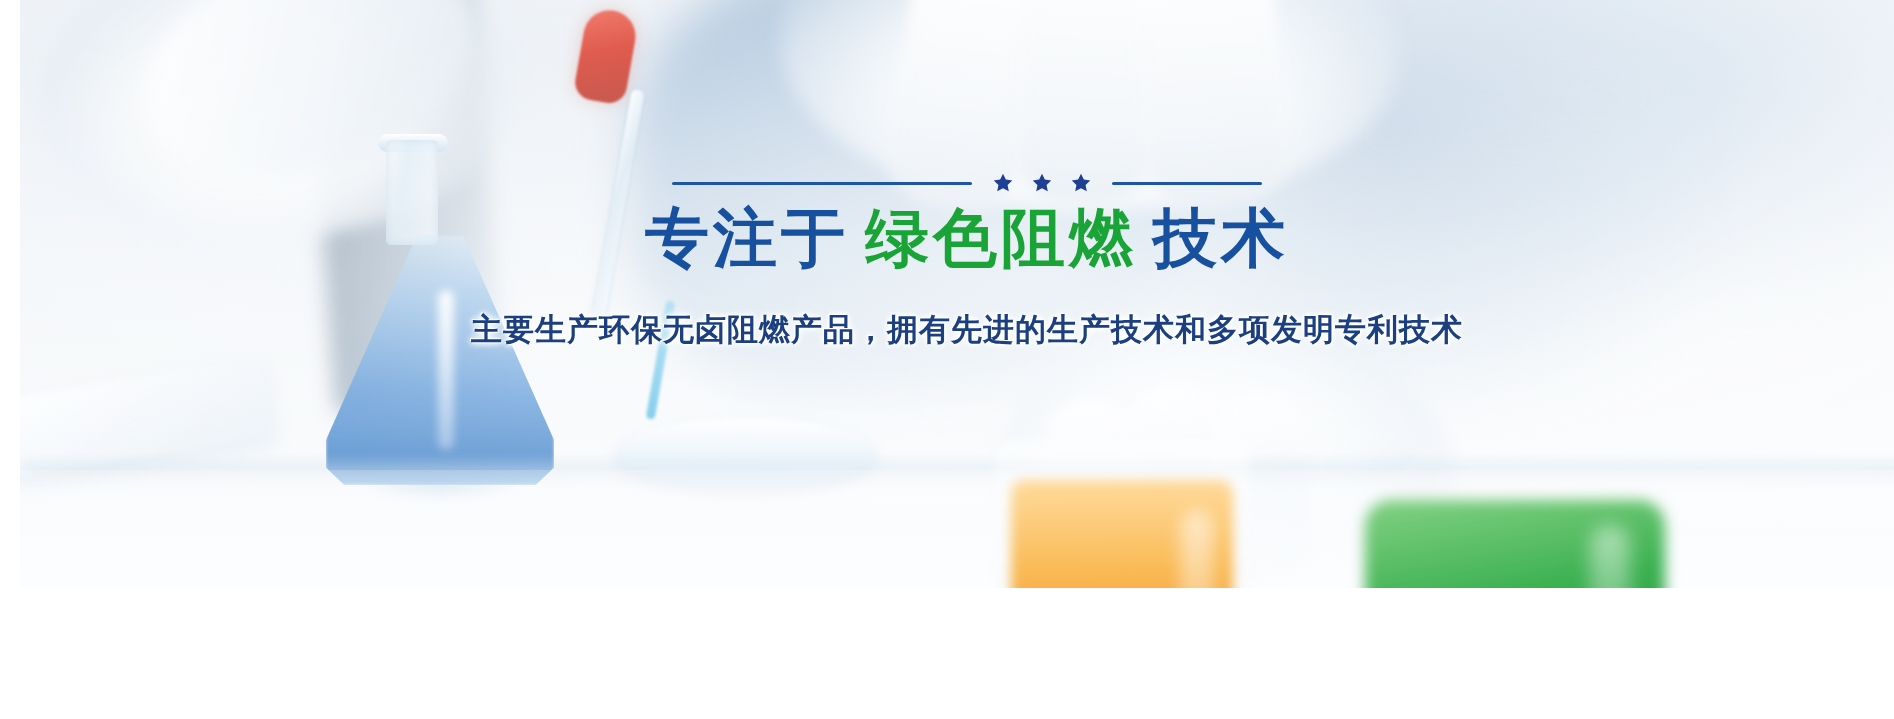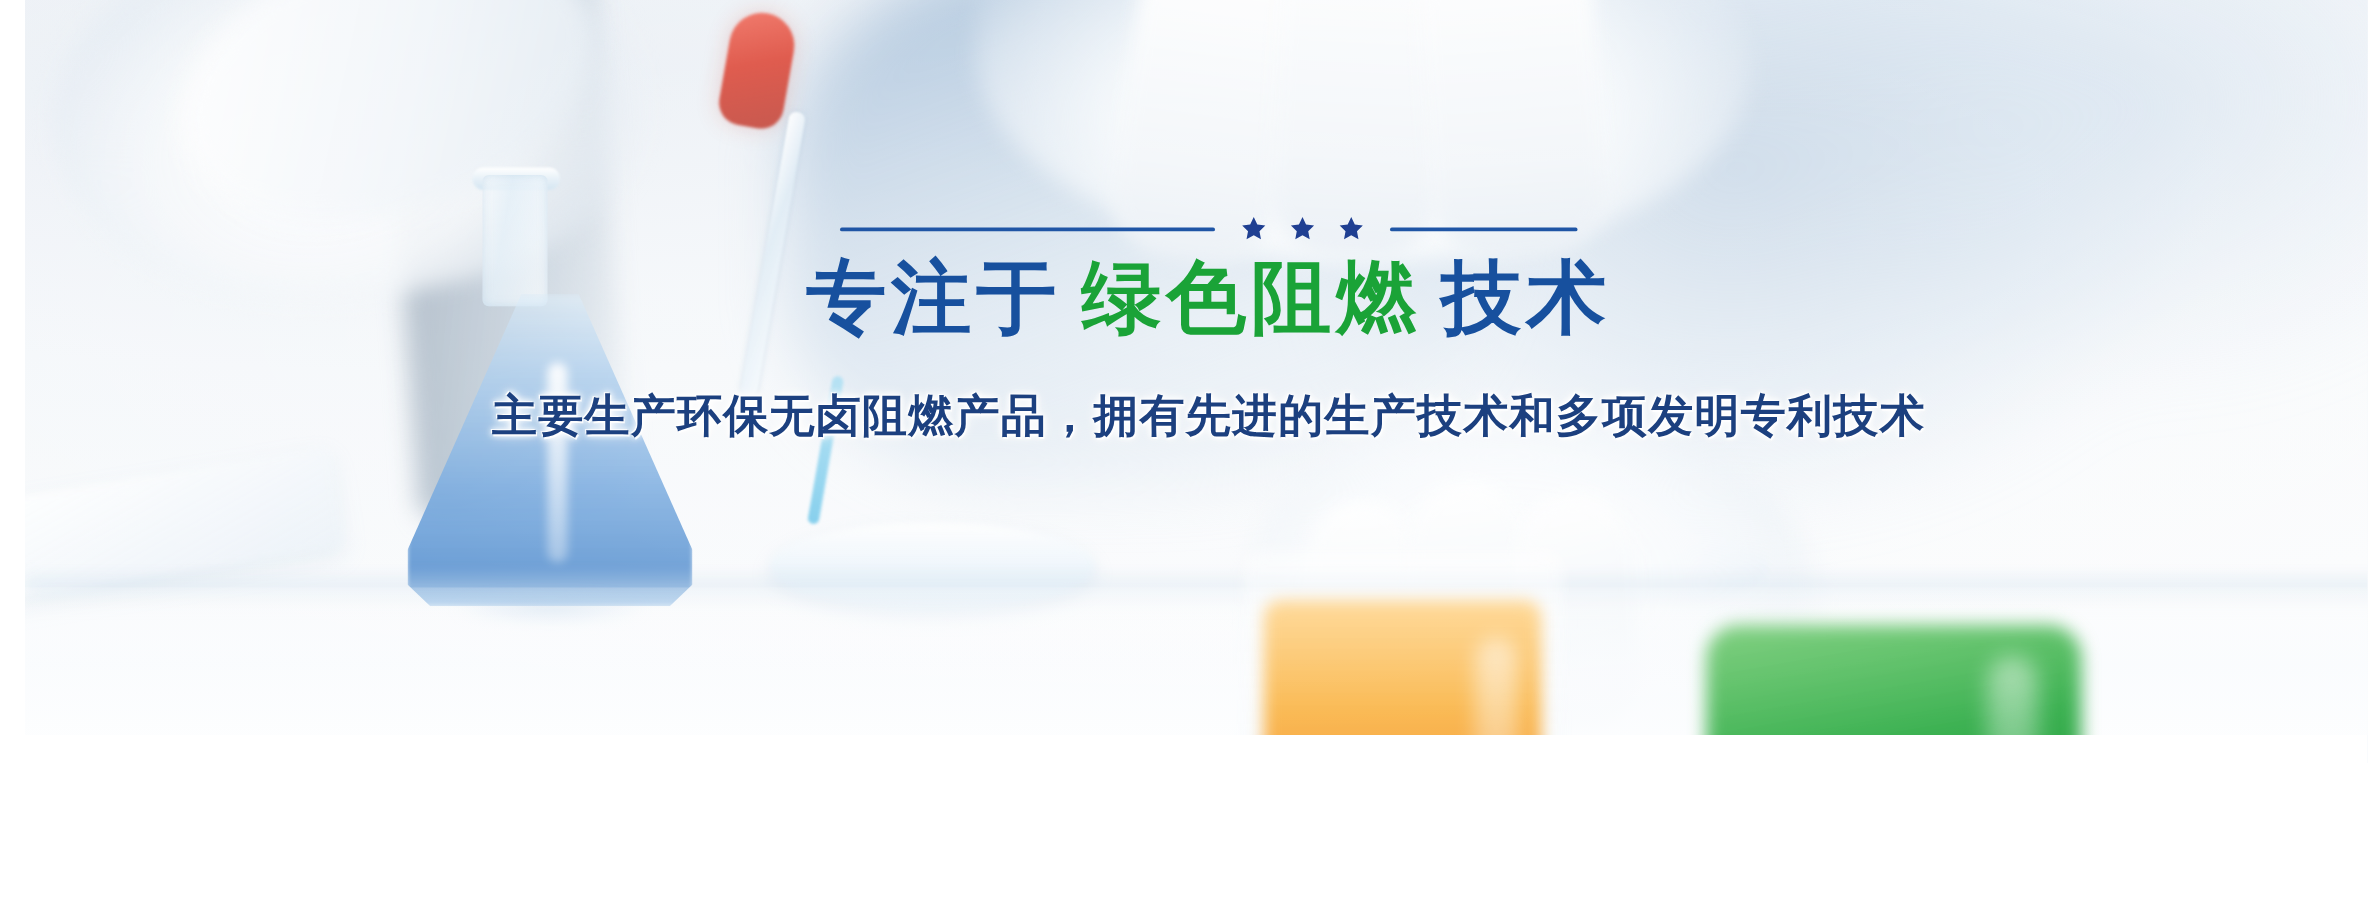--- a/index.html
+++ b/index.html
@@ -262,21 +262,21 @@
     margin-top:14px;
     font-size:27px;
     font-weight:bold;
     color:#2b55a2;
     letter-spacing:1.4px;
     white-space:nowrap;
   }
 
   .tagline{
     margin-top:36px;
-    font-size:36px;
+    font-size:31px;
     font-weight:bold;
     color:#1c407f;
     letter-spacing:1px;
     white-space:nowrap;
     text-shadow:
       0 0 6px #ffffff, 0 0 6px #ffffff, 0 0 10px #ffffff,
       1px 1px 0 rgba(255,255,255,.9), -1px -1px 0 rgba(255,255,255,.9);
   }
 </style>
 </head>

